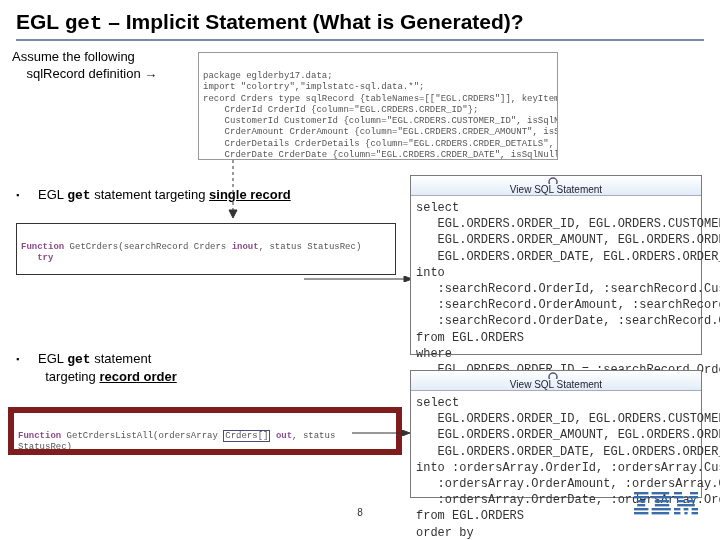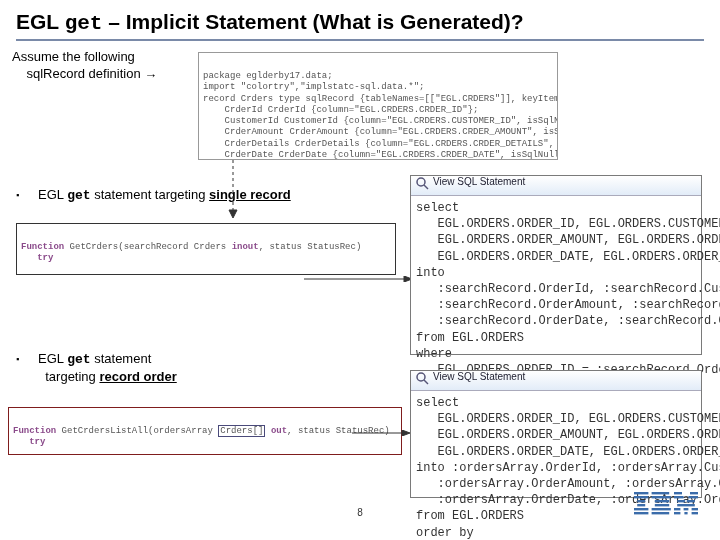--- a/index.html
+++ b/index.html
@@ -11,26 +11,26 @@
   .assume .arrow { color: #000; font-weight: bold; }
   .bullet-row { display: flex; align-items: flex-start; font-size: 13px; margin-top: 4px; margin-bottom: 2px; }
   .bullet-mark { width: 8px; font-size: 9px; margin-right: 14px; margin-top: 3px; color: #000; }
   .bullet-text { flex: 1; line-height: 1.3; }
   .bullet-text .mono { font-family: "Courier New", monospace; font-weight: bold; }
   .bullet-text .ul { text-decoration: underline; font-weight: bold; }
 
   .code-box { position: absolute; border: 1px solid #999; background: #fff; font-family: "Courier New", monospace; font-size: 9px; line-height: 1.25; color: #555; padding: 18px 4px; overflow: hidden; }
   .code-top { left: 198px; top: 52px; width: 360px; height: 108px; }
   .code-mid { left: 16px; top: 223px; width: 380px; height: 52px; border: 1px solid #333; }
-  .code-bot { left: 8px; top: 407px; width: 394px; height: 48px; border: 1px solid #7f1d1d; }
+  .code-bot { left: 8px; top: 407px; width: 394px; height: 48px; border: 6px solid #7f1d1d; }
   .kw { color: #8a4a8a; font-weight: bold; }
   .hl { border: 1px solid #4a4a7a; padding: 0 1px; }
 
   .sql-panel { position: absolute; border: 1px solid #7a7a7a; background: #fff; font-family: Arial, sans-serif; }
-  .sql-panel .tb { height: 20px; background: linear-gradient(#fff,#e2ecf8); border-bottom: 1px solid #aab; display: flex; padding: 0 4px; font-size: 10px; color: #223; }
+  .sql-panel .tb { height: 20px; background: linear-gradient(#fff,#e2ecf8); border-bottom: 1px solid #aab; display: flex; align-items: center; padding: 0 4px; font-size: 10px; color: #223; flex-direction: column; }
   .sql-panel .tb svg { margin-right: 4px; }
   .sql-body { font-family: "Courier New", monospace; font-size: 12px; color: #333; padding: 4px 5px; line-height: 1.35; word-break: break-all; }
   .sql1 { left: 410px; top: 175px; width: 292px; height: 180px; }
   .sql2 { left: 410px; top: 370px; width: 292px; height: 128px; }
 
   .conn-arrow { position: absolute; stroke: #333; fill: #333; }
 
   .footer { position: absolute; bottom: 6px; left: 0; width: 100%; display: flex; justify-content: center; font-size: 10px; color: #333; }
   .ibm-logo { position: absolute; right: 22px; bottom: 6px; width: 64px; }
 </style>

